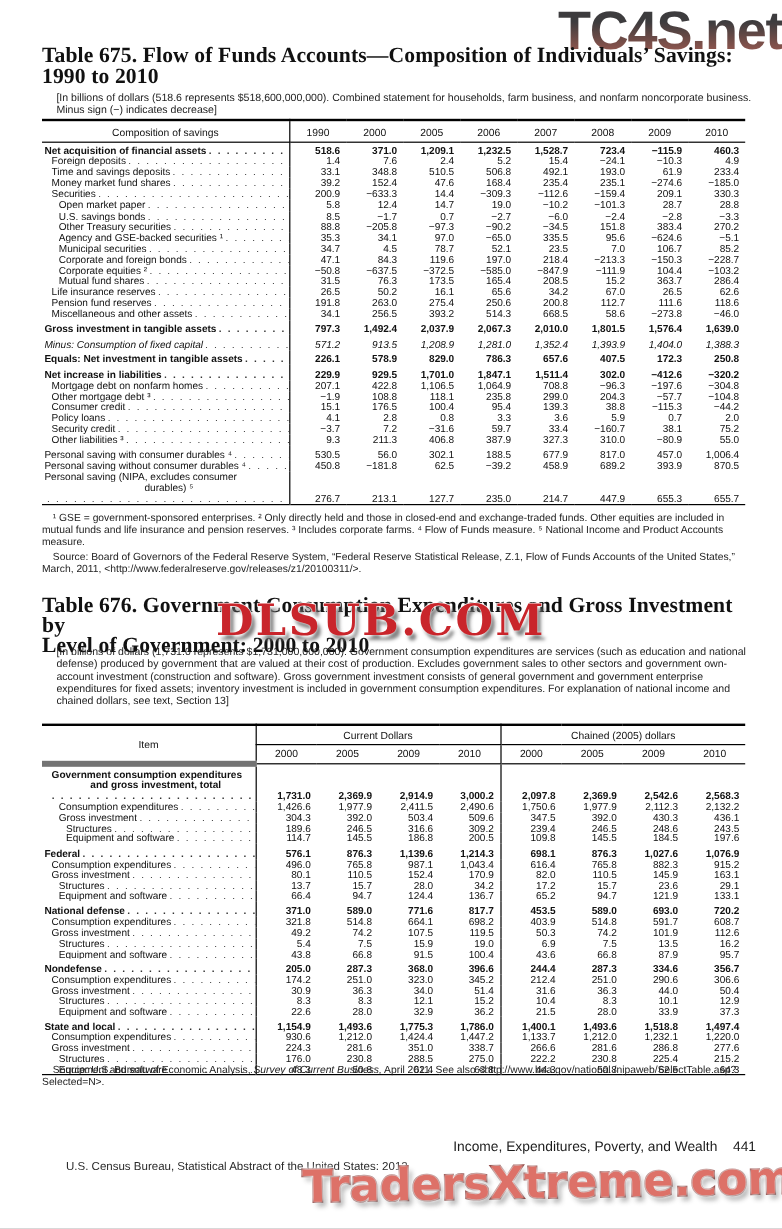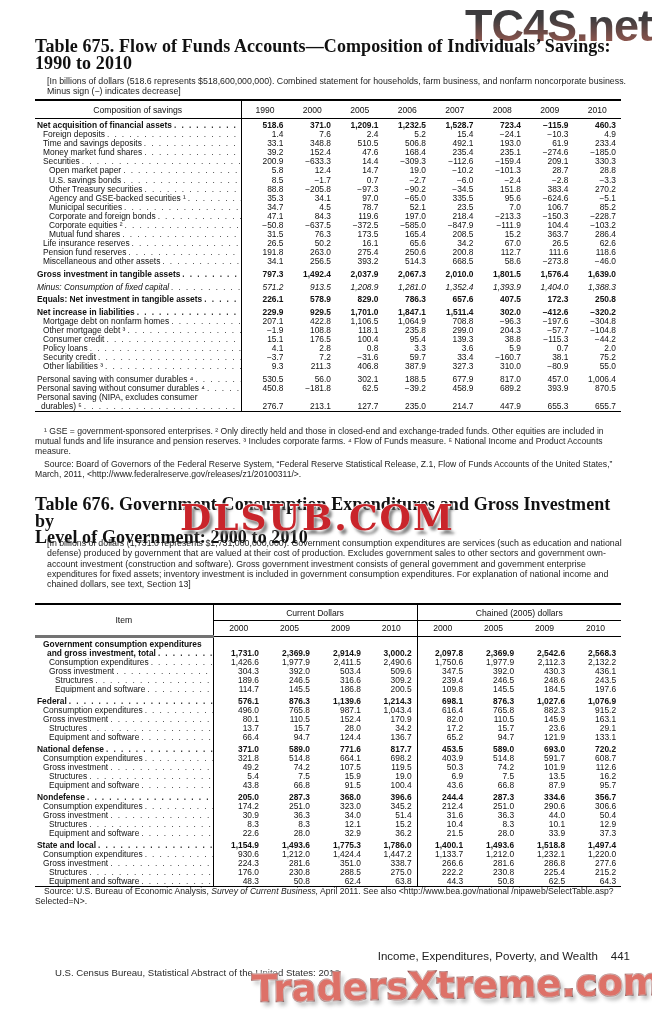--- a/index.html
+++ b/index.html
@@ -14,33 +14,33 @@
   .note{font-size:8.8px;line-height:10.3px;color:#222;padding-left:12px;}
 
   
   table{border-collapse:collapse;table-layout:fixed;width:586px;font-size:8.4px;color:#111;}
   #t675{position:absolute;left:35px;top:99px;border-top:2px solid #000;border-bottom:1.6px solid #000;z-index:2;}
   #t676{position:absolute;left:35px;top:603px;border-top:2px solid #000;border-bottom:1.6px solid #000;z-index:2;}
   thead th{font-weight:400;font-size:8.6px;}
   #t675 thead th{border-bottom:1px solid #000;padding:4px 0 3px;}
   .stub-h{border-right:1px solid #000;text-align:center;}
   th.yr{text-align:center;}
-  .item-h{border-right:1px solid #000;border-bottom:3px solid #737373;text-align:center;vertical-align:middle;}
+  .item-h{border-right:1px solid #000;border-bottom:5px solid #737373;text-align:center;vertical-align:middle;}
   .grp-h{border-bottom:1px solid #000;text-align:center;padding:3px 0 2px;}
   th.gsep{border-left:1px solid #000;}
   #t676 tr.yr-row th{border-bottom:1px solid #000;padding:2px 0 3px;}
 
   td{padding:0;line-height:9.1px;vertical-align:top;}
   #t676 td{line-height:8.9px;}
   td.stub{border-right:1px solid #000;overflow:hidden;}
   td.val{text-align:right;padding-right:5px;white-space:nowrap;}
   #t676 td.grp{border-left:1px solid #000;}
   .ind0{padding-left:2px;} .ind1{padding-left:8px;} .ind2{padding-left:14px;} .ind3{padding-left:20px;}
   .lline{display:flex;align-items:center;overflow:hidden;}
-  .lline.cont{padding-left:4px;}
+  .lline.cont{padding-left:4px;flex-direction:column;}
   .dots{flex:1;overflow:hidden;white-space:nowrap;color:#333;margin-left:2px;}
   .dots::after{content:". . . . . . . . . . . . . . . . . . . . . . . . . . . . . . . . . . . . . . . . . . . . . . . . . . . . . .";letter-spacing:1.4px;}
   tr.gap td{padding-top:3.5px;}
   tr.bold{font-weight:700;}
   tr.italic{font-style:italic;}
   tr.wrap td.val{vertical-align:bottom;}
   .first-pad td{padding-top:2px;}
 
   
   .fn,.src{font-size:8.6px;line-height:10.2px;color:#222;text-indent:9px;}

